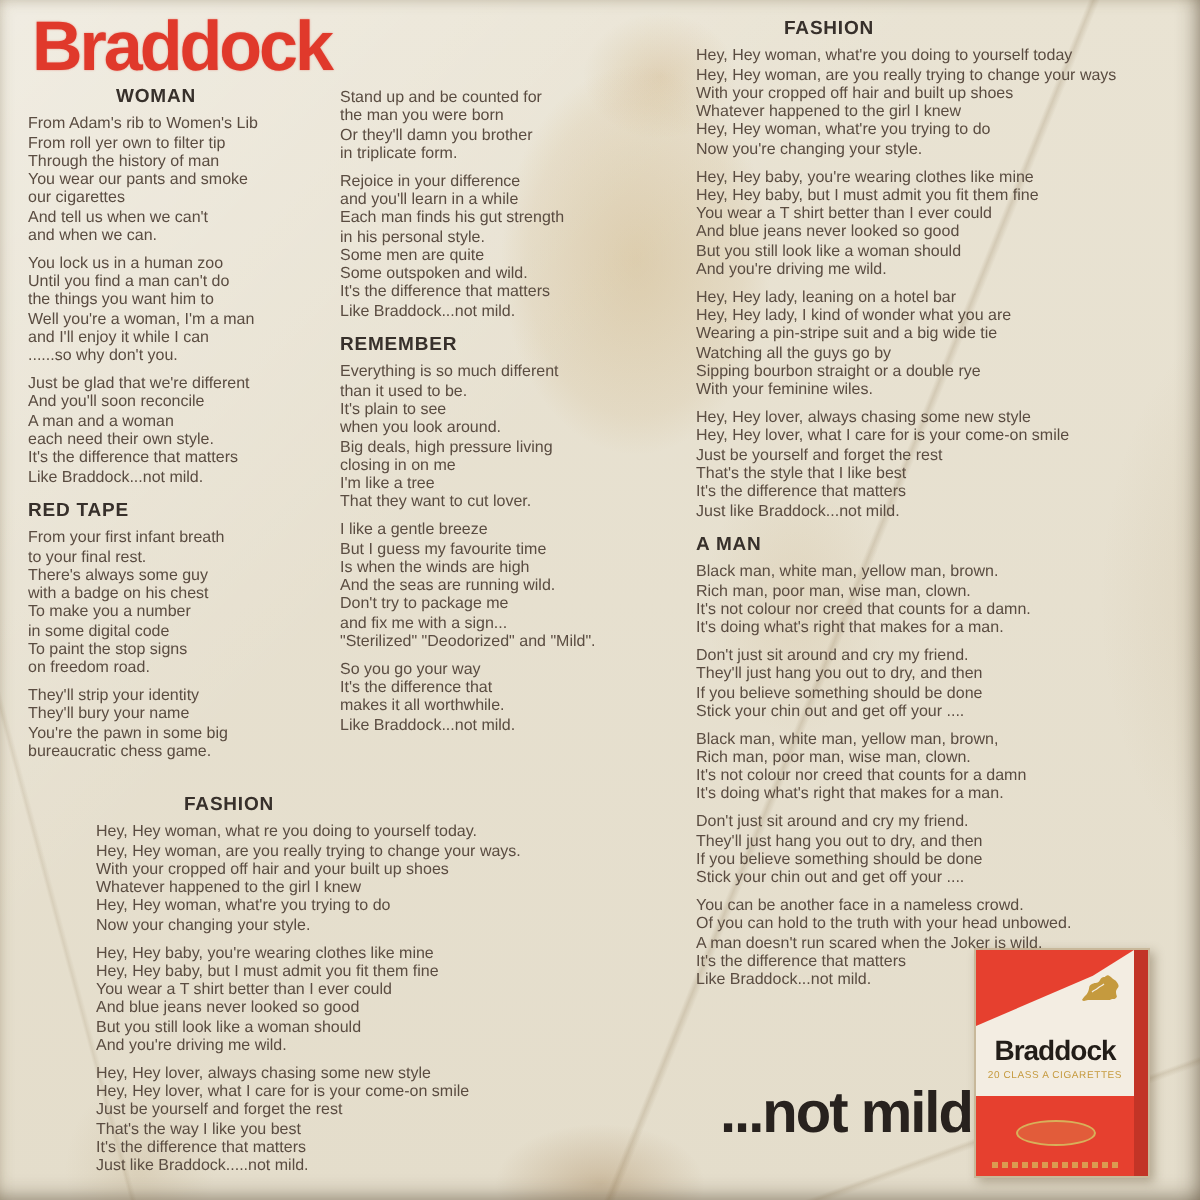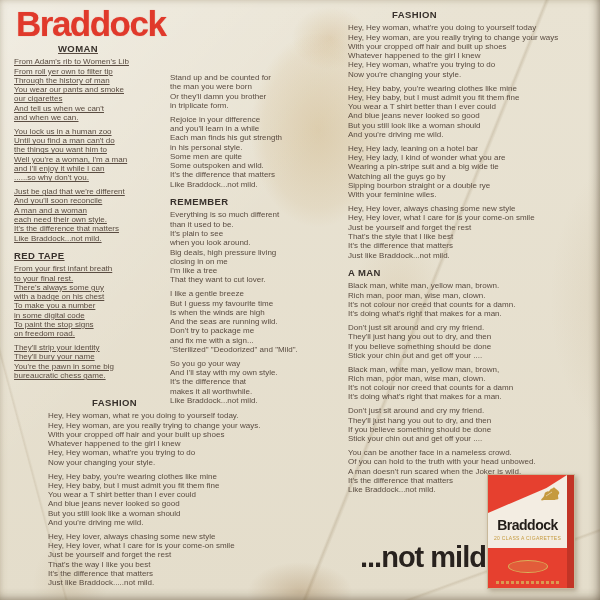--- a/index.html
+++ b/index.html
@@ -34,22 +34,22 @@
       linear-gradient(112deg, transparent 64.6%, rgba(120,95,55,.18) 64.9%, transparent 65.3%),
       linear-gradient(75deg,  transparent 8.5%,  rgba(120,95,55,.12) 8.7%,  transparent 9.0%),
       linear-gradient(160deg, transparent 91.2%, rgba(120,95,55,.15) 91.45%, transparent 91.8%);
   }
   .brand-title{
     position:absolute;left:16px;top:4px;margin:0;
     font-size:35px;font-weight:bold;letter-spacing:-1.5px;
     color:#e0392b;text-shadow:0 0 1px rgba(224,57,43,.5);
   }
   .lyrics-col{position:absolute;font-size:8px;line-height:9.3px;color:#5a4c41;}
-  .col-left       {left:14px;  top:44px;  width:152px;text-decoration:underline;}
-  .col-middle     {left:170px; top:73px;  width:160px;}
+  .col-left       {left:14px;  top:44px;  width:152px;}
+  .col-middle     {left:170px; top:44px;  width:160px;}
   .col-right      {left:348px; top:10px;  width:246px;}
   .col-bottomleft {left:48px;  top:398px; width:272px;}
   .song-heading{
     font-size:9.5px;font-weight:bold;letter-spacing:.4px;
     color:#37302b;margin:8px 0 4px 0;
   }
   .lyrics-col > .song-heading:first-child{margin-top:0;margin-left:44px;}
   .stanza{margin:0 0 4.5px 0;}
   
   .tagline{
@@ -183,21 +183,20 @@
         <div class="line">I like a gentle breeze</div>
         <div class="line">But I guess my favourite time</div>
         <div class="line">Is when the winds are high</div>
         <div class="line">And the seas are running wild.</div>
         <div class="line">Don't try to package me</div>
         <div class="line">and fix me with a sign...</div>
         <div class="line">"Sterilized" "Deodorized" and "Mild".</div>
       </div>
       <div class="stanza">
         <div class="line">So you go your way</div>
-        <div class="line">And I'll stay with my own style.</div>
         <div class="line">It's the difference that</div>
         <div class="line">makes it all worthwhile.</div>
         <div class="line">Like Braddock...not mild.</div>
       </div>
     </div>
 
   <div class="lyrics-col col-right">
       <div class="song-heading">FASHION</div>
       <div class="stanza">
         <div class="line">Hey, Hey woman, what're you doing to yourself today</div>

